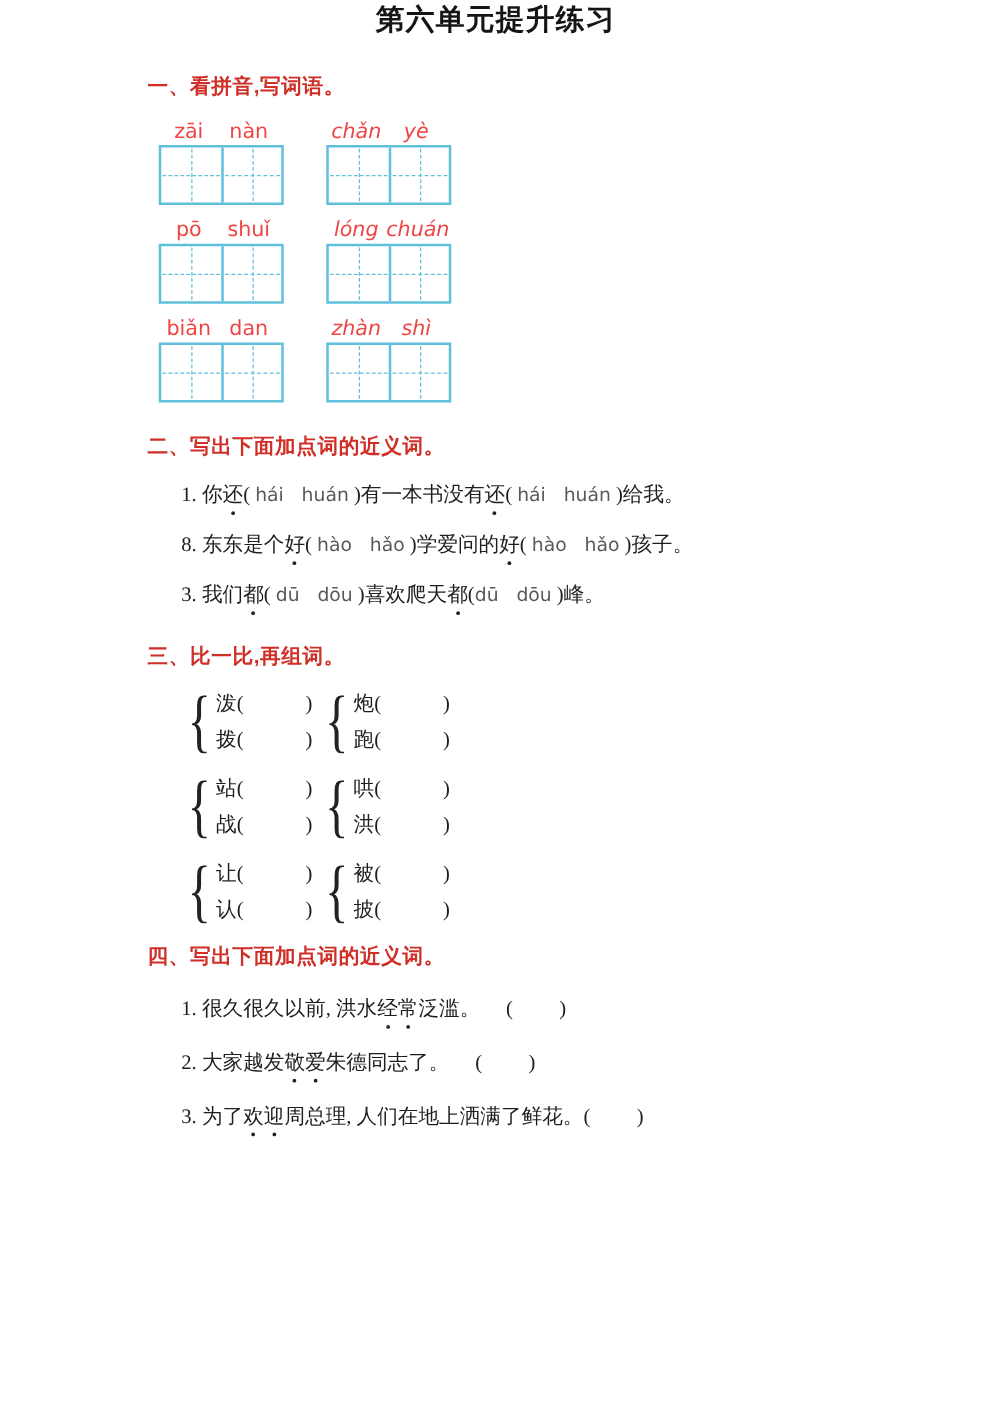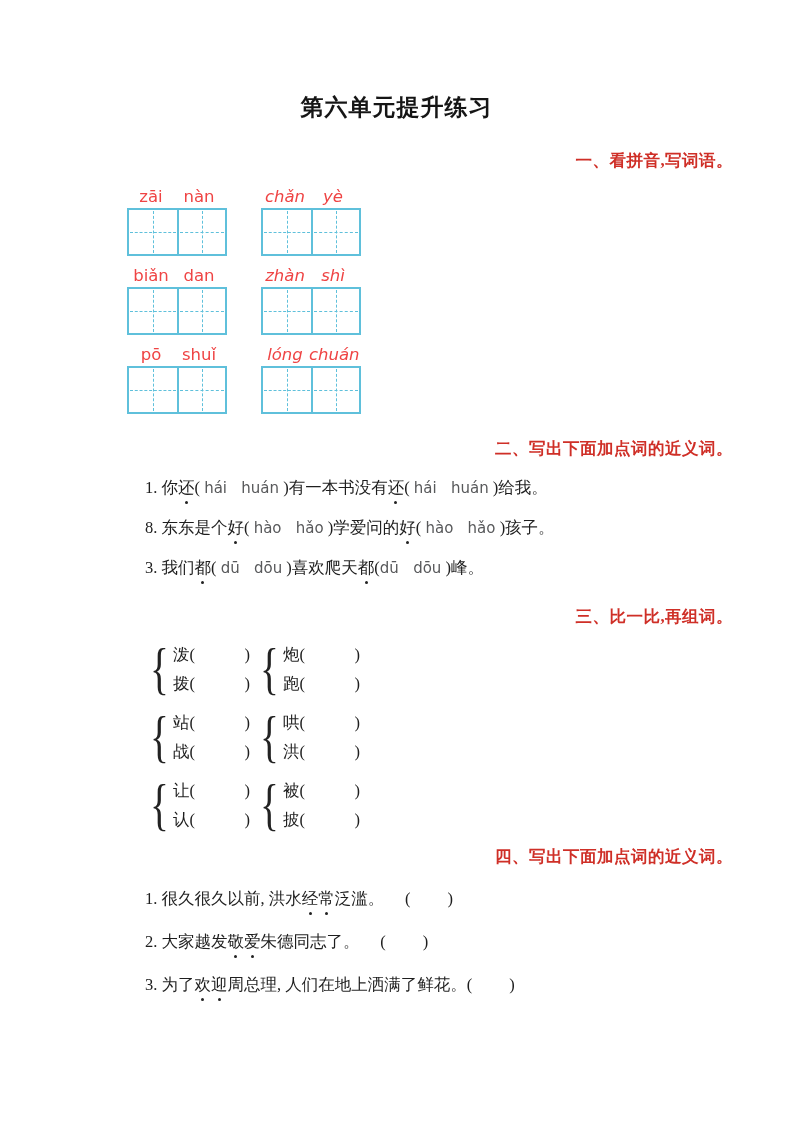--- a/index.html
+++ b/index.html
@@ -4,27 +4,27 @@
 <style>
   :root{
     --accent:#cf2f27;
     --grid:#5fc0db;
     --ink:#1e1e1e;
     --pygray:#58595b;
   }
   html,body{margin:0;padding:0;background:#ffffff;}
   .page{width:793px;height:1122px;background:#fff;overflow:hidden;color:var(--ink);
         font-family:"Liberation Serif",serif;}
-  .title{margin:0;padding-top:92px;text-align:center;
+  .title{margin:0;text-align:center;
          font-family:"Liberation Sans",sans-serif;font-size:23px;font-weight:600;
          letter-spacing:1px;color:#151515;}
   .content{padding-left:118px;padding-right:60px;}
   .sec-heading{margin:0;color:var(--accent);
-         font-family:Liberation Serif, serif;font-size:16.5px;font-weight:600;
-         letter-spacing:.5px;text-align:right;}
+         font-family:Liberation Sans, sans-serif;font-size:16.5px;font-weight:600;
+         letter-spacing:.5px;}
   #s1 .sec-heading{margin-top:27px;}
   #s2 .sec-heading{margin-top:24px;}
   #s3 .sec-heading{margin-top:26px;}
   #s4 .sec-heading{margin-top:12px;}
 
   
   .py-row{display:flex;margin-left:9px;margin-top:10px;}
   .py-row.first{margin-top:15px;}
   .py-group + .py-group{margin-left:34px;font-style:italic;}
   .py-labels{display:flex;margin-bottom:2px;}
@@ -98,20 +98,55 @@
                 <i class="vdash"></i>
                 <i class="hdash"></i>
               </div>
           </div>
         </div>
       </div>
 
       <div class="py-row">
         <div class="py-group">
           <div class="py-labels">
+            <span class="py-label">pō</span>
+            <span class="py-label">shuǐ</span>
+          </div>
+          <div class="tian">
+            <div class="cell">
+                <i class="vdash"></i>
+                <i class="hdash"></i>
+              </div>
+            <div class="cell">
+                <i class="vdash"></i>
+                <i class="hdash"></i>
+              </div>
+          </div>
+        </div>
+        <div class="py-group">
+          <div class="py-labels">
+            <span class="py-label">lóng</span>
+            <span class="py-label">chuán</span>
+          </div>
+          <div class="tian">
+            <div class="cell">
+                <i class="vdash"></i>
+                <i class="hdash"></i>
+              </div>
+            <div class="cell">
+                <i class="vdash"></i>
+                <i class="hdash"></i>
+              </div>
+          </div>
+        </div>
+      </div>
+
+      <div class="py-row">
+        <div class="py-group">
+          <div class="py-labels">
             <span class="py-label">biǎn</span>
             <span class="py-label">dan</span>
           </div>
           <div class="tian">
             <div class="cell">
                 <i class="vdash"></i>
                 <i class="hdash"></i>
               </div>
             <div class="cell">
                 <i class="vdash"></i>
@@ -129,55 +164,20 @@
                 <i class="vdash"></i>
                 <i class="hdash"></i>
               </div>
             <div class="cell">
                 <i class="vdash"></i>
                 <i class="hdash"></i>
               </div>
           </div>
         </div>
       </div>
-
-      <div class="py-row">
-        <div class="py-group">
-          <div class="py-labels">
-            <span class="py-label">pō</span>
-            <span class="py-label">shuǐ</span>
-          </div>
-          <div class="tian">
-            <div class="cell">
-                <i class="vdash"></i>
-                <i class="hdash"></i>
-              </div>
-            <div class="cell">
-                <i class="vdash"></i>
-                <i class="hdash"></i>
-              </div>
-          </div>
-        </div>
-        <div class="py-group">
-          <div class="py-labels">
-            <span class="py-label">lóng</span>
-            <span class="py-label">chuán</span>
-          </div>
-          <div class="tian">
-            <div class="cell">
-                <i class="vdash"></i>
-                <i class="hdash"></i>
-              </div>
-            <div class="cell">
-                <i class="vdash"></i>
-                <i class="hdash"></i>
-              </div>
-          </div>
-        </div>
-      </div>
     </div>
 
     <div id="s2">
       <h2 class="sec-heading">二、写出下面加点词的近义词。</h2>
 
       <p class="q-item"><span>1. 你</span><span class="dotted">还</span><span>( </span><span class="py">hái   huán</span><span> )有一本书没有</span><span class="dotted">还</span><span>( </span><span class="py">hái   huán</span><span> )给我。</span></p>
 
       <p class="q-item"><span>8. 东东是个</span><span class="dotted">好</span><span>( </span><span class="py">hào   hǎo</span><span> )学爱问的</span><span class="dotted">好</span><span>( </span><span class="py">hào   hǎo</span><span> )孩子。</span></p>
 
       <p class="q-item"><span>3. 我们</span><span class="dotted">都</span><span>( </span><span class="py">dū   dōu</span><span> )喜欢爬天</span><span class="dotted">都</span><span>(</span><span class="py">dū   dōu</span><span> )峰。</span></p>

